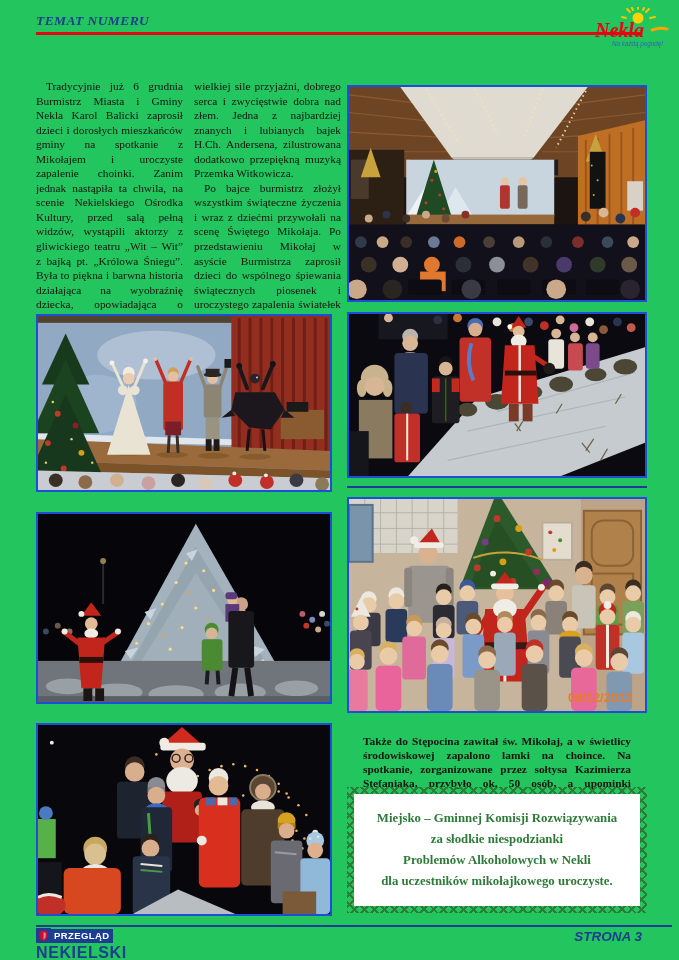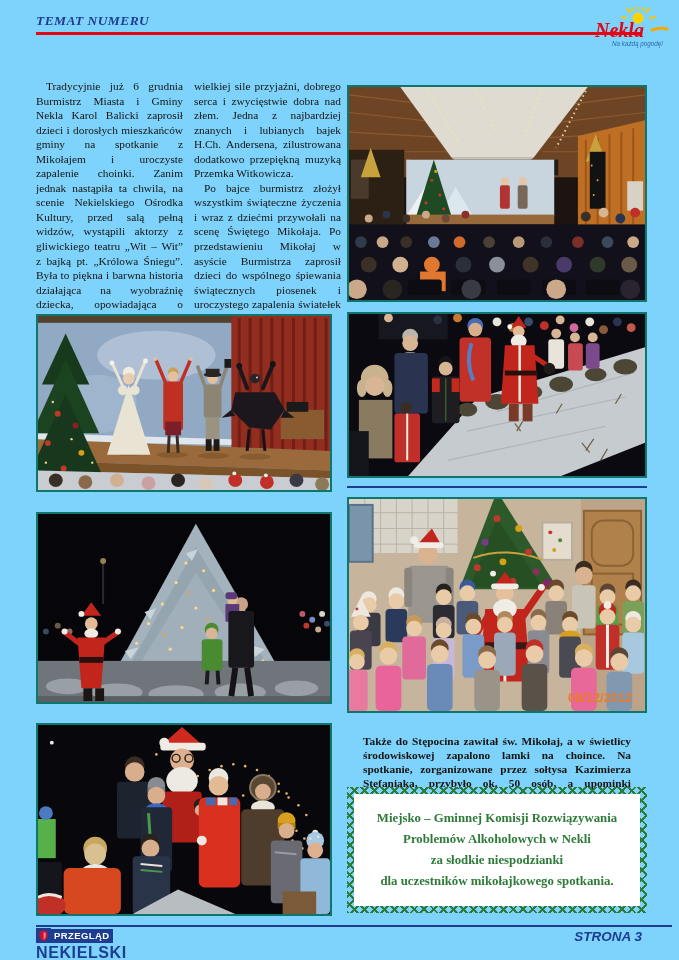--- a/index.html
+++ b/index.html
@@ -1,34 +1,34 @@
 <!DOCTYPE html>
 <html lang="pl"><head>
 <meta charset="utf-8">
 <style>
   html,body{margin:0;padding:0;background:#9a9a9a;}
-  .page{position:relative;width:679px;height:960px;background:#7dd3fc;margin:0 auto;
+  .page{position:relative;width:679px;height:960px;background:#22c55e;margin:0 auto;
         overflow:hidden;font-family:"Liberation Serif",serif;color:#151310;}
 
   
   .section-label{position:absolute;left:36px;top:13px;font-size:13.5px;font-weight:bold;
                  font-style:italic;color:#1d3d91;letter-spacing:.4px;}
   .red-rule{position:absolute;left:36px;top:32px;width:604px;height:3px;background:#e30613;}
   .nekla-logo{position:absolute;left:592px;top:7px;width:80px;height:44px;}
   .page-title{position:absolute;left:16px;right:16px;top:41px;text-align:center;
               font-size:23px;font-weight:bold;color:#235c2e;letter-spacing:.2px;}
 
   
   .article-cols{position:absolute;left:36px;top:79px;width:305px;height:234px;
                 column-count:2;column-gap:11px;column-fill:auto;overflow:hidden;
                 font-size:11.35px;line-height:14.55px;text-align:justify;}
   .article-cols p{margin:0;text-indent:10px;}
 
   
-  .photo{position:absolute;border:2px solid #0f766e;box-sizing:border-box;background:#000;}
+  .photo{position:absolute;border:2px solid #1d4ed8;box-sizing:border-box;background:#000;}
   .photo svg{display:block;width:100%;height:100%;}
   #photo1{left:347px;top:85px;width:300px;height:217px;}
   #photo2{left:36px;top:314px;width:296px;height:178px;}
   #photo3{left:347px;top:312px;width:300px;height:166px;}
   .col-divider{position:absolute;left:347px;top:486px;width:300px;height:2px;background:#1d3d91;}
   #photo4{left:36px;top:512px;width:296px;height:192px;}
   #photo5{left:347px;top:497px;width:300px;height:216px;}
   #photo6{left:36px;top:723px;width:296px;height:193px;}
 
   
@@ -641,23 +641,23 @@
     </svg>
   </div>
 
   <div class="caption">
     <p>Także do Stępocina zawitał św. Mikołaj, a w świetlicy środowiskowej zapalono lamki na choince. Na spotkanie, zorganizowane przez sołtysa Kazimierza Stefaniaka, przybyło ok. 50 osób, a upominki otrzymało 25 dzieci.</p>
   </div>
 
   <div class="thanks">
     <div class="thanks-inner">
       <div>Miejsko – Gminnej Komisji Rozwiązywania</div>
+      <div>za słodkie niespodzianki</div>
       <div>Problemów Alkoholowych w Nekli</div>
-      <div>za słodkie niespodzianki</div>
-      <div>dla uczestników mikołajkowego spotkania.</div>
+      <div>dla uczestników mikołajkowego uroczyste.</div>
     </div>
   </div>
 
   <div class="photo" id="photo6">
     <svg viewBox="0 0 296 193" preserveAspectRatio="none">
       <rect width="296" height="193" fill="#07070c"></rect>
       <g fill="#e8b860">
         <circle cx="150" cy="60" r="1.3"></circle>
           <circle cx="162" cy="52" r="1.3"></circle>
           <circle cx="174" cy="46" r="1.3"></circle>

